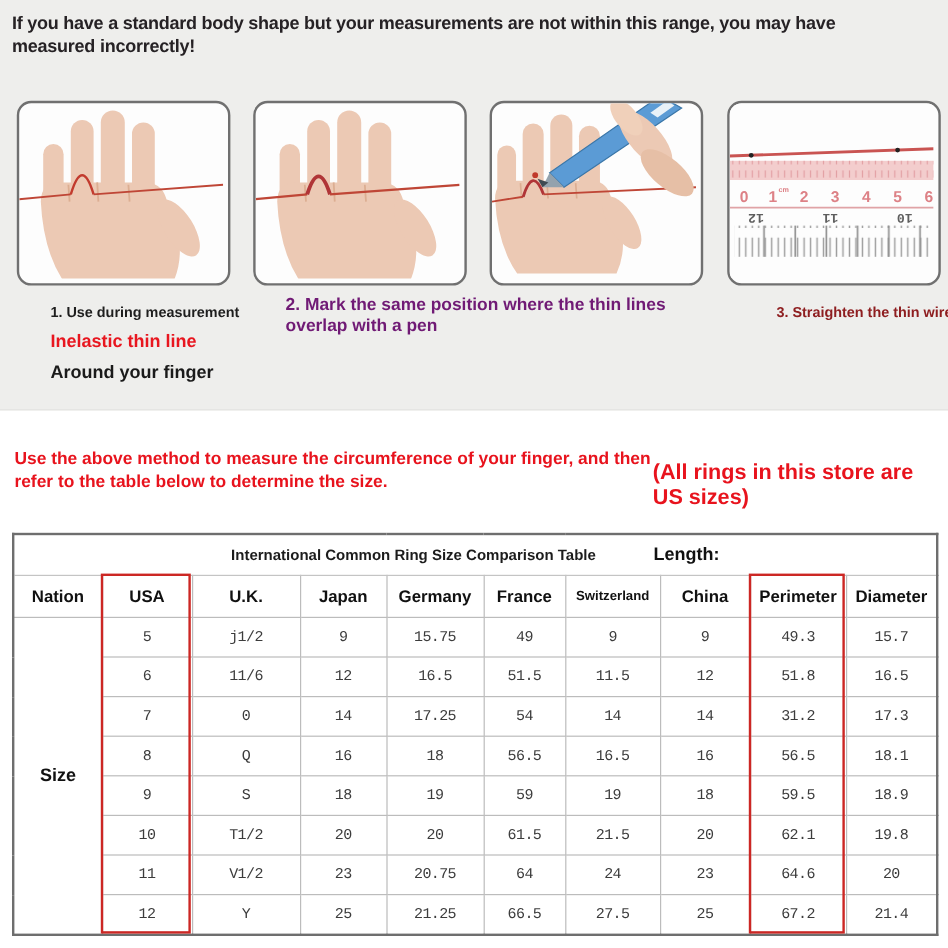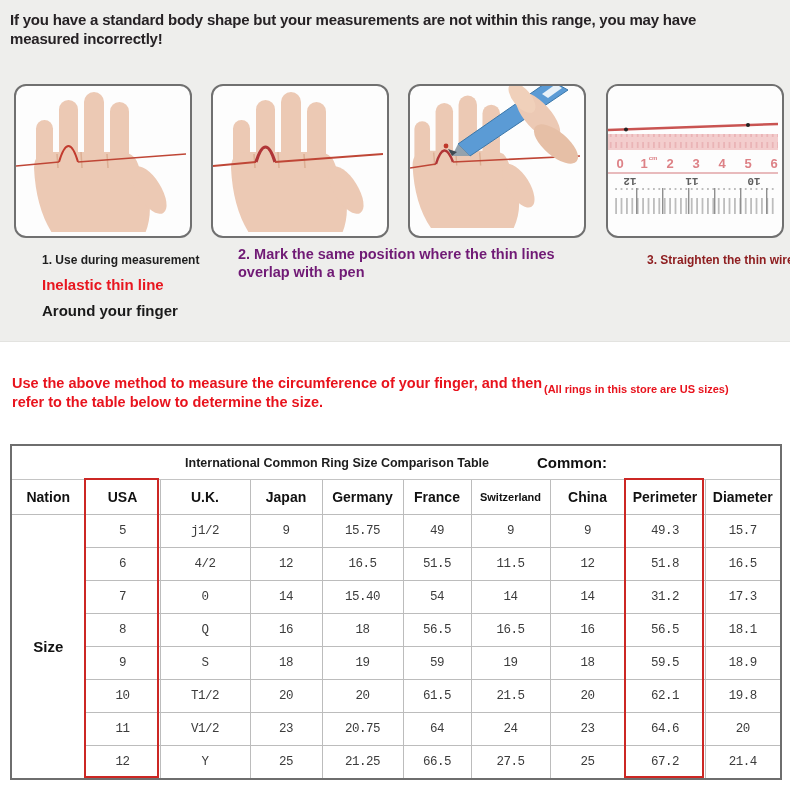--- a/index.html
+++ b/index.html
@@ -39,21 +39,21 @@
   .cap3 .l1 { font-size:12px; font-weight:bold; color:#8e1e20; }
   .cap3 .l2 { margin-top:10px; font-size:16px; font-weight:bold; color:#101010; }
   .cap3 .l3 { margin-top:8px; font-size:11.5px; font-weight:bold; color:#222; line-height:1.3; width:150px; }
 
   .note-main {
     position:absolute; left:12px; top:374px; width:540px;
     font-size:14.5px; font-weight:bold; color:#e8131d; line-height:1.3;
   }
   .note-aside {
     position:absolute; left:544px; top:383px; width:244px;
-    font-size:11px; font-weight:bold; color:#e8131d;
+    font-size:18px; font-weight:bold; color:#e8131d;
   }
 
   .table-wrap { position:absolute; left:10px; top:444px; width:636px; }
   table.size-table {
     border-collapse:collapse; table-layout:fixed; width:770px;
     border:2px solid #6e6e6e;
   }
   table.size-table td, table.size-table th {
     border:1px solid #bcbcbc; text-align:center; vertical-align:middle;
     padding:0; overflow:hidden;
@@ -204,21 +204,21 @@
         <col style="width: 79px;">
         <col style="width: 75px;">
         <col style="width: 80px;">
         <col style="width: 76px;">
       </colgroup>
     <thead>
       <tr class="title-row">
         <td colspan="10">
           <div class="title-flex">
             <span class="tbl-title">International Common Ring Size Comparison Table</span>
-            <span class="tbl-length">Common:</span>
+            <span class="tbl-length">Length:</span>
           </div>
         </td>
       </tr>
       <tr class="header-row" id="header-row">
           <th>Nation</th>
           <th>USA</th>
           <th>U.K.</th>
           <th>Japan</th>
           <th>Germany</th>
           <th>France</th>
@@ -236,34 +236,34 @@
           <td class="data-cell">9</td>
           <td class="data-cell">15.75</td>
           <td class="data-cell">49</td>
           <td class="data-cell">9</td>
           <td class="data-cell">9</td>
           <td class="data-cell">49.3</td>
           <td class="data-cell">15.7</td>
         </tr>
         <tr>
           <td class="data-cell">6</td>
-          <td class="data-cell">4/2</td>
+          <td class="data-cell">11/6</td>
           <td class="data-cell">12</td>
           <td class="data-cell">16.5</td>
           <td class="data-cell">51.5</td>
           <td class="data-cell">11.5</td>
           <td class="data-cell">12</td>
           <td class="data-cell">51.8</td>
           <td class="data-cell">16.5</td>
         </tr>
         <tr>
           <td class="data-cell">7</td>
           <td class="data-cell">0</td>
           <td class="data-cell">14</td>
-          <td class="data-cell">15.40</td>
+          <td class="data-cell">17.25</td>
           <td class="data-cell">54</td>
           <td class="data-cell">14</td>
           <td class="data-cell">14</td>
           <td class="data-cell">31.2</td>
           <td class="data-cell">17.3</td>
         </tr>
         <tr>
           <td class="data-cell">8</td>
           <td class="data-cell">Q</td>
           <td class="data-cell">16</td>

